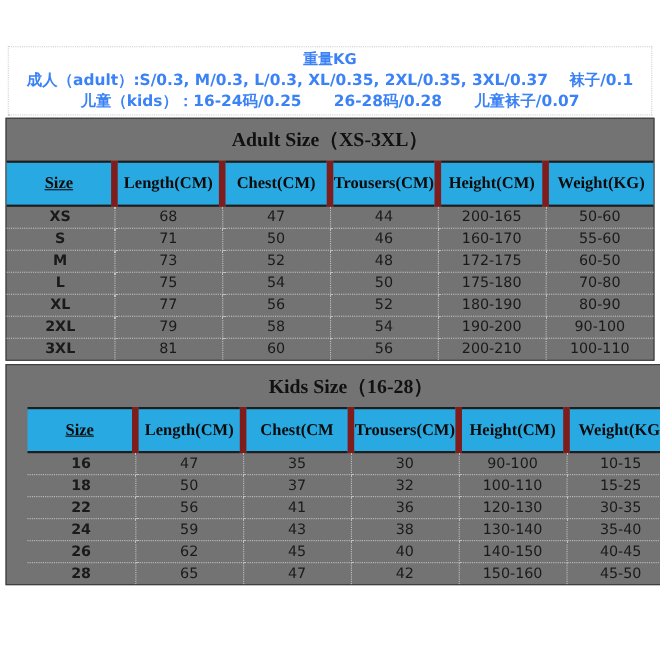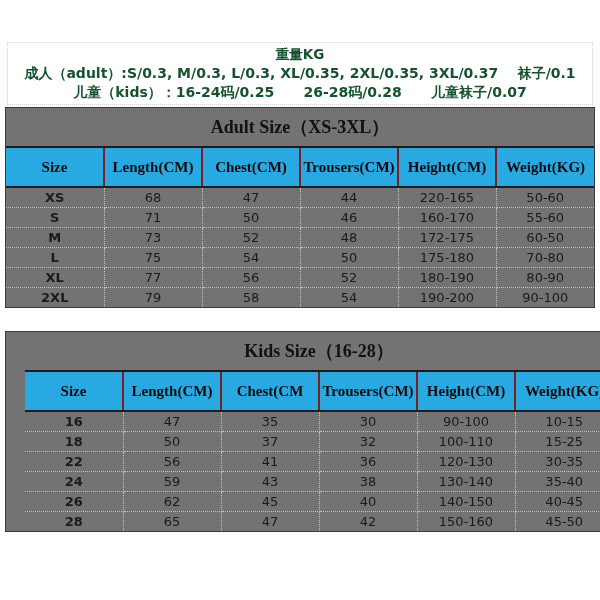--- a/index.html
+++ b/index.html
@@ -6,21 +6,21 @@
   body{
     width:600px;height:600px;background:#ffffff;overflow:hidden;
     font-family:"DejaVu Sans","Liberation Sans",sans-serif;
   }
   .page{position:relative;width:600px;height:600px;background:#fff;}
 
   
   .note-box{
     position:absolute;top:42px;left:7px;width:584px;height:61px;
     border:1px dotted #cfcfcf;
-    color:#14532d;font-weight:bold;text-align:center;
+    color:#3b82f6;font-weight:bold;text-align:center;
     display:flex;flex-direction:column;justify-content:space-evenly;
   }
   .note-line{white-space:pre;line-height:1.1;}
   .note-title{font-size:13.5px;}
   .note-adult,.note-kids{font-size:14px;}
 
   
   .table-block{
     position:absolute;left:5px;width:588px;
     border:1px solid #3a3a3a;background:#737373;
@@ -31,26 +31,26 @@
   .caption{
     height:38px;line-height:38px;text-align:center;
     font-family:"Liberation Serif","DejaVu Serif",serif;
     font-weight:bold;font-size:18px;color:#111;white-space:pre;
   }
 
   table{width:100%;border-collapse:collapse;table-layout:fixed;}
   thead th{
     background:#29a9e1;height:38px;
     border-top:2px solid #1d1d1d;border-bottom:2px solid #1d1d1d;
-    border-left:2px solid #7f1d1d;
+    border-left:6px solid #7f1d1d;
     font-family:"Liberation Serif","DejaVu Serif",serif;
     font-weight:bold;font-size:15px;color:#0b0b0b;
     text-align:center;padding:0;
   }
-  thead th:first-child{border-left:none;}
+  thead th:first-child{border-left:none;text-decoration:underline;}
   tbody td{
     height:19px;border:1px dotted #c2c2c2;
     text-align:center;vertical-align:middle;
     font-size:13px;color:#1a1a1a;padding:0;
   }
   tbody td:first-child{font-weight:bold;border-left:none;}
   tbody td:last-child{border-right:none;}
   tbody tr:first-child td{border-top:none;}
   tbody tr:last-child td{border-bottom:none;}
 </style>
@@ -77,21 +77,21 @@
             <th>Height(CM)</th>
             <th>Weight(KG)</th>
           </tr>
         </thead>
       <tbody>
           <tr>
             <td>XS</td>
             <td>68</td>
             <td>47</td>
             <td>44</td>
-            <td>220-165</td>
+            <td>200-165</td>
             <td>50-60</td>
           </tr>
           <tr>
             <td>S</td>
             <td>71</td>
             <td>50</td>
             <td>46</td>
             <td>160-170</td>
             <td>55-60</td>
           </tr>
@@ -120,20 +120,28 @@
             <td>80-90</td>
           </tr>
           <tr>
             <td>2XL</td>
             <td>79</td>
             <td>58</td>
             <td>54</td>
             <td>190-200</td>
             <td>90-100</td>
           </tr>
+          <tr>
+            <td>3XL</td>
+            <td>81</td>
+            <td>60</td>
+            <td>56</td>
+            <td>200-210</td>
+            <td>100-110</td>
+          </tr>
         </tbody>
     </table>
   </div>
 
   <div class="table-block" id="kids-block">
     <div class="caption">Kids Size（16-28）</div>
     <table>
       <thead>
           <tr>
             <th>Size</th>

